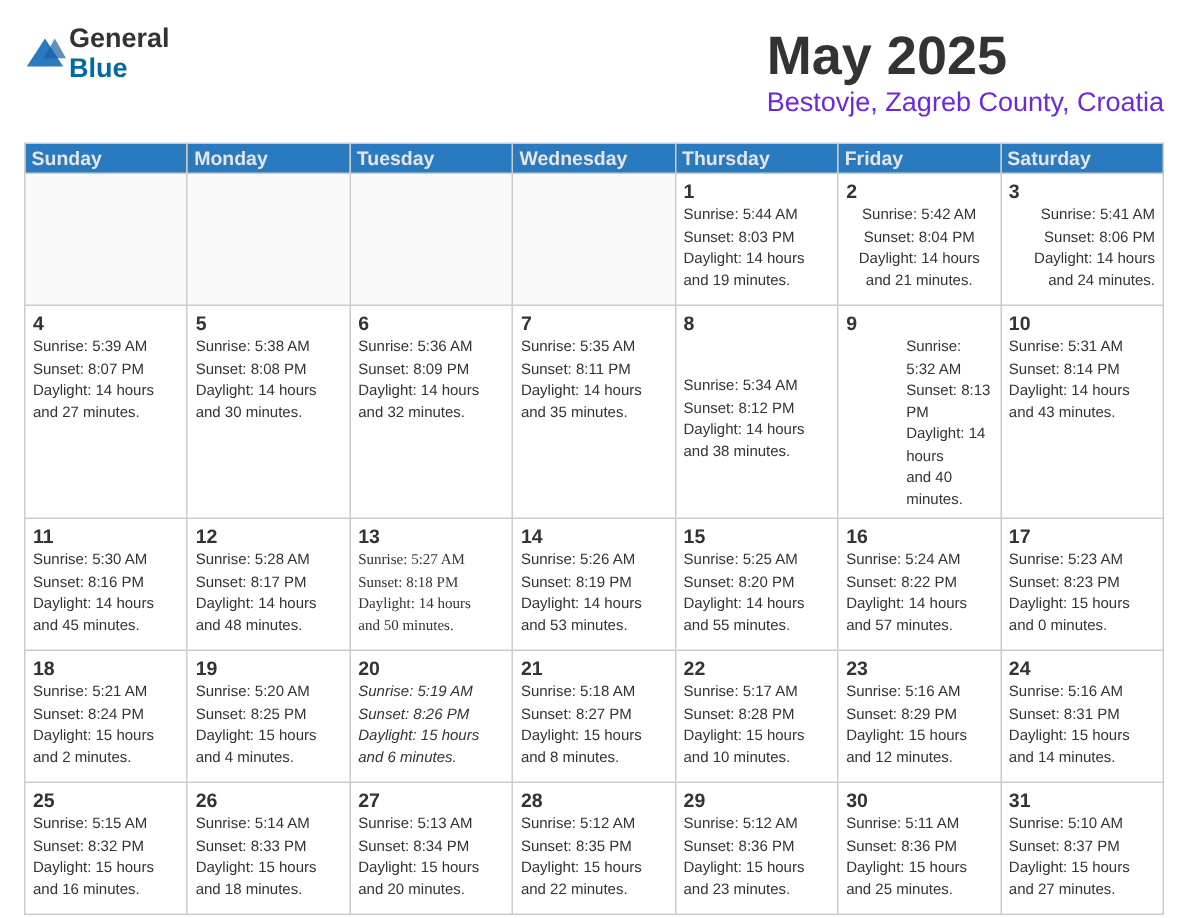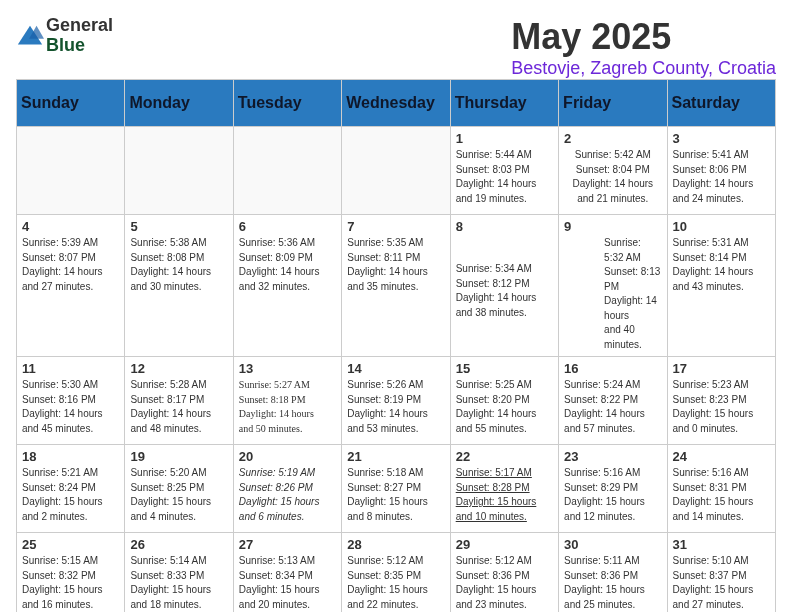--- a/index.html
+++ b/index.html
@@ -7,33 +7,33 @@
       font-family: Arial, sans-serif;
       background: #fff;
       width: 792px;
       min-height: 612px;
       padding: 16px;
     }
     .header {
       display: flex;
       justify-content: space-between;
       align-items: flex-start;
-      margin-bottom: 0;
+      margin-bottom: 16px;
     }
     .logo {
       display: flex;
       align-items: center;
     }
     .logo-text {
       font-size: 18px;
       font-weight: bold;
       line-height: 1.1;
     }
     .logo-general { color: #333; }
-    .logo-blue { color: #14532d; }
+    .logo-blue { color: #0369a1; }
     .logo-icon {
       width: 28px;
       height: 28px;
       margin-right: 2px;
     }
     .title-block { }
     .month-title {
       font-size: 36px;
       font-weight: bold;
       color: #333;
@@ -42,24 +42,24 @@
       font-size: 18px;
       color: #6d28d9;
     }
     table {
       width: 100%;
       border-collapse: collapse;
       table-layout: fixed;
     }
     th {
       background-color: #2a7abf;
-      color: #0f172a;
-      font-size: 16px;
+      color: #e5e5e5;
+      font-size: 13px;
       font-weight: bold;
-      padding: 14px 4px;
+      padding: 2px 4px;
       text-align: left;
       border: 1px solid #ccc;
     }
     td {
       border: 1px solid #ccc;
       vertical-align: top;
       padding: 4px 5px;
       font-size: 10.5px;
       color: #333;
       height: 88px;
@@ -129,21 +129,21 @@
         </td>
         <td>
           <div class="day-num">2</div>
           <div class="day-info" style="white-space: pre-line; text-align: center;">Sunrise: 5:42 AM
 Sunset: 8:04 PM
 Daylight: 14 hours
 and 21 minutes.</div>
         </td>
         <td>
           <div class="day-num">3</div>
-          <div class="day-info" style="white-space: pre-line;">Sunrise: 5:41 AM
+          <div class="day-info" style="white-space: pre-line; text-align: right;">Sunrise: 5:41 AM
 Sunset: 8:06 PM
 Daylight: 14 hours
 and 24 minutes.</div>
         </td>
       </tr>
       <tr>
         <td>
           <div class="day-num">4</div>
           <div class="day-info" style="white-space: pre-line;">Sunrise: 5:39 AM
 Sunset: 8:07 PM
@@ -268,21 +268,21 @@
         </td>
         <td>
           <div class="day-num">21</div>
           <div class="day-info" style="white-space: pre-line;">Sunrise: 5:18 AM
 Sunset: 8:27 PM
 Daylight: 15 hours
 and 8 minutes.</div>
         </td>
         <td>
           <div class="day-num">22</div>
-          <div class="day-info" style="white-space: pre-line; text-decoration: underline;">Sunrise: 5:17 AM
+          <div class="day-info" style="white-space: pre-line;">Sunrise: 5:17 AM
 Sunset: 8:28 PM
 Daylight: 15 hours
 and 10 minutes.</div>
         </td>
         <td>
           <div class="day-num">23</div>
           <div class="day-info" style="white-space: pre-line;">Sunrise: 5:16 AM
 Sunset: 8:29 PM
 Daylight: 15 hours
 and 12 minutes.</div>

